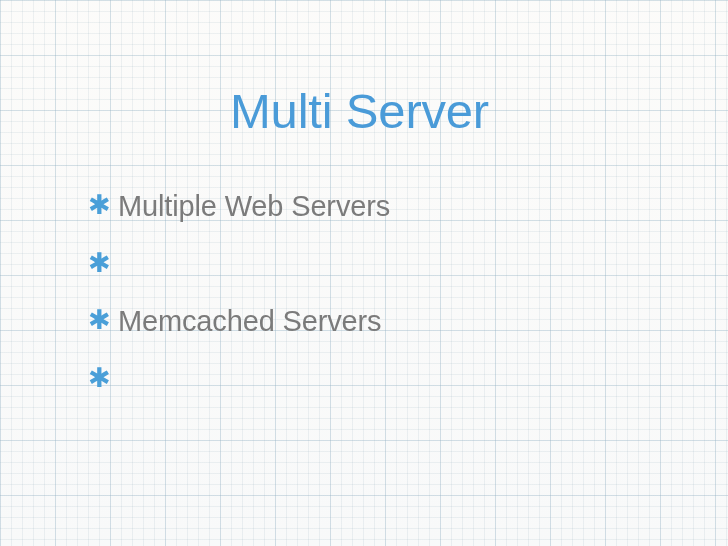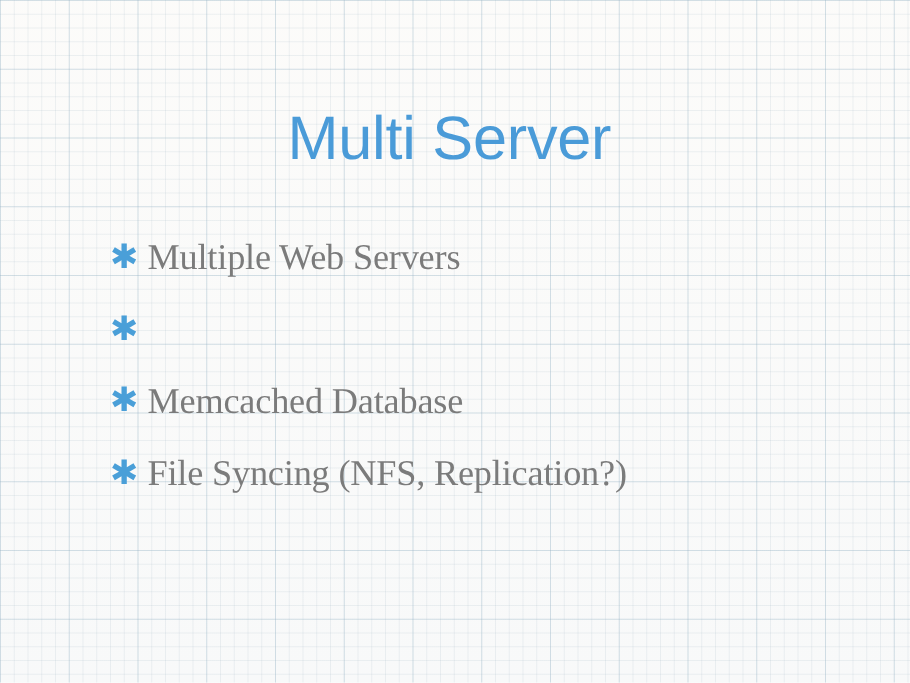--- a/index.html
+++ b/index.html
@@ -87,21 +87,20 @@
   }
 
   .bullet-text {
     flex: 1 1 auto;
     font-size: 29px;
     font-weight: 400;
     color: #7b7b7b;
     letter-spacing: -0.15px;
     line-height: 1.15;
     white-space: nowrap;
-    font-family: Liberation Serif, serif;
   }
 </style>
 </head>
 <body>
 
 <div id="slide">
 
   <h1 id="title">Multi Server</h1>
 
   <ul id="bullets">
@@ -110,22 +109,21 @@
       <span class="bullet-marker">✱</span>
       <span class="bullet-text">Multiple Web Servers</span>
     </li>
 
     <li class="bullet-row">
       <span class="bullet-marker">✱</span>
     </li>
 
     <li class="bullet-row">
       <span class="bullet-marker">✱</span>
-      <span class="bullet-text">Memcached Database</span>
+      <span class="bullet-text">Memcached Servers</span>
     </li>
 
     <li class="bullet-row">
       <span class="bullet-marker">✱</span>
-      <span class="bullet-text">File Syncing (NFS, Replication?)</span>
     </li>
 
   </ul>
 </div>
 
 </body></html>

